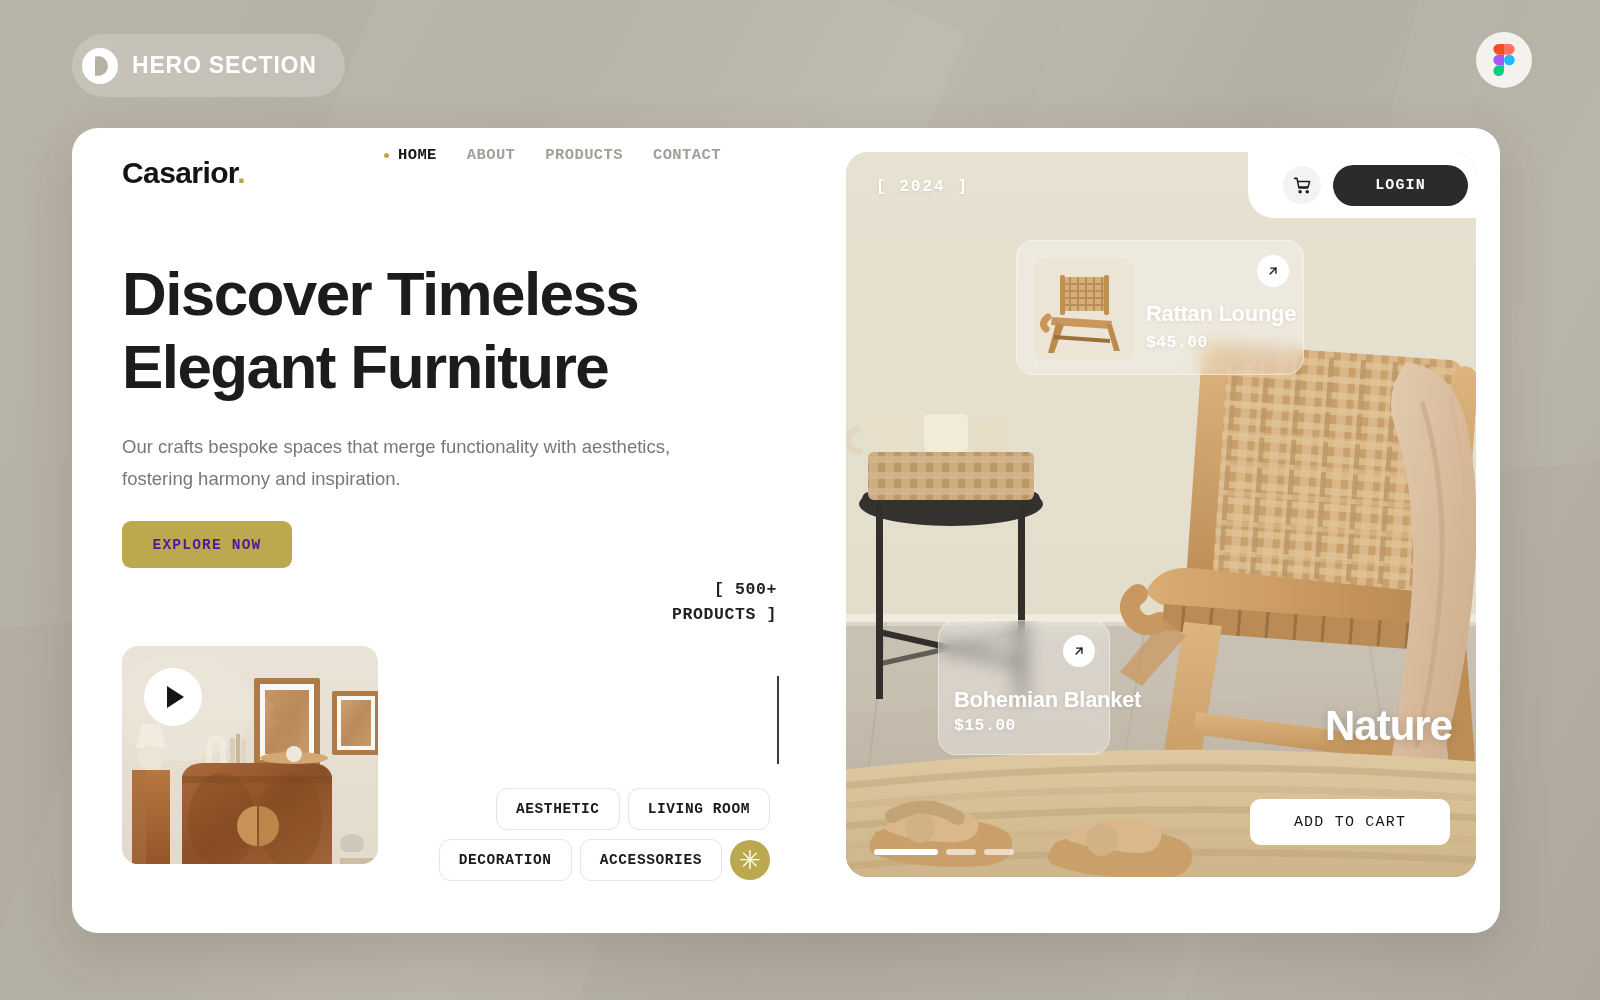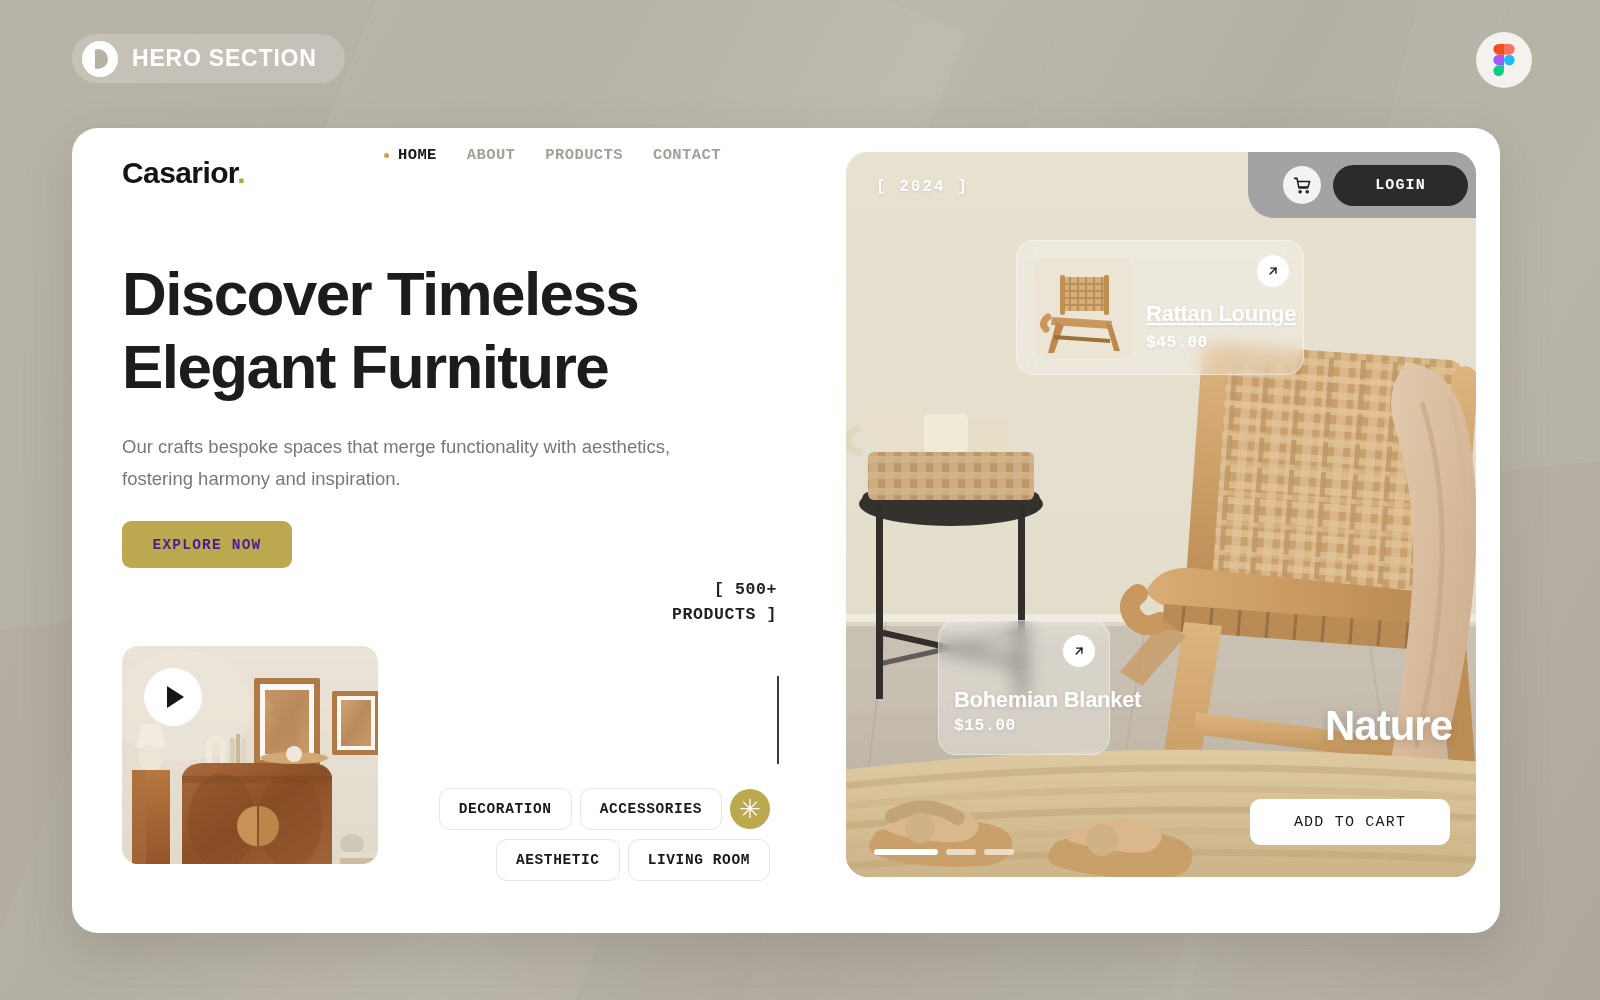--- a/index.html
+++ b/index.html
@@ -19,21 +19,21 @@
   .streak-b { top: -200px; left: 900px; width: 420px; height: 1500px;
     background: rgba(255,255,255,0.035); transform: rotate(18deg); }
   .streak-c { top: 540px; left: -80px; width: 1900px; height: 700px;
     background: rgba(120,114,102,0.055); transform: rotate(-6deg); }
   .streak-d { top: 0px; left: 1280px; width: 700px; height: 1200px;
     background: rgba(255,255,255,0.03); transform: rotate(14deg); }
 
   
   .hero-badge {
     position: absolute; left: 72px; top: 34px;
-    height: 49px; display: flex; align-items: center; gap: 14px;
+    height: 63px; display: flex; align-items: center; gap: 14px;
     padding: 0 28px 0 10px;
     background: rgba(255,255,255,0.20);
     border-radius: 40px;
     text-align: right;
   }
   .badge-logo {
     width: 36px; height: 36px; border-radius: 50%;
     background: #fff; position: relative; flex: none;
   }
   .badge-logo::before {
@@ -151,21 +151,21 @@
   .hero-img {
     position: absolute; right: 24px; top: 24px;
     width: 630px; height: 725px; border-radius: 22px; overflow: hidden;
     background: #ded8c9;
   }
   .scene { position: absolute; inset: 0; }
 
   
   .nav-notch {
     position: absolute; right: 0px; top: 0px; z-index: 12;
-    width: 228px; height: 66px; background: #a3a3a3;
+    width: 228px; height: 66px; background: #ffffff;
     border-bottom-left-radius: 26px;
     display: flex; align-items: center; justify-content: flex-end;
     gap: 12px; padding-right: 8px;
   }
   .cart-btn {
     width: 38px; height: 38px; border-radius: 50%; background: #f3f3f1;
     display: flex; align-items: center; justify-content: center; cursor: pointer;
   }
   .login-btn {
     width: 135px; height: 41px; border-radius: 22px; border: none; cursor: pointer;
@@ -202,21 +202,21 @@
     position: absolute; color: #fff; font-size: 22px; font-weight: bold;
     letter-spacing: -0.3px; white-space: nowrap;
     text-shadow: 0 1px 4px rgba(0,0,0,0.10);
   }
   .prod-price {
     position: absolute; color: #fff; font-weight: bold;
     font-family: "Liberation Mono", monospace; font-size: 16.5px;
     letter-spacing: 0.4px;
     text-shadow: 0 1px 4px rgba(0,0,0,0.10);
   }
-  .prod-1 .prod-title { left: 129px; top: 60px; text-decoration: underline; }
+  .prod-1 .prod-title { left: 129px; top: 60px; }
   .prod-1 .prod-price { left: 129px; top: 92px; }
   .prod-2 .prod-title { left: 15px; top: 66px; }
   .prod-2 .prod-price { left: 15px; top: 95px; }
   .arrow-btn {
     position: absolute; right: 14px; top: 14px;
     width: 32px; height: 32px; border-radius: 50%; background: #fff;
     display: flex; align-items: center; justify-content: center; cursor: pointer;
   }
 
   .collection-title {
@@ -344,27 +344,27 @@
       <rect x="218" y="206" width="40" height="8" fill="#e6dccb"></rect>
       <rect x="218" y="212" width="40" height="6" fill="#cdbda3"></rect>
     </svg>
     <div class="play-btn">
       <span class="play-tri"></span>
     </div>
   </div>
 
   <div class="tags">
     <div class="tag-row">
+      <span class="tag">AESTHETIC</span>
+      <span class="tag">LIVING ROOM</span>
+    </div>
+    <div class="tag-row">
       <span class="tag">DECORATION</span>
       <span class="tag">ACCESSORIES</span>
       <span class="star-badge">✳</span>
-    </div>
-    <div class="tag-row">
-      <span class="tag">AESTHETIC</span>
-      <span class="tag">LIVING ROOM</span>
     </div>
   </div>
 
   <div class="hero-img">
     <svg class="scene" viewBox="0 0 630 725" preserveAspectRatio="xMidYMid slice">
       <defs>
         <linearGradient id="bgwall" x1="0" y1="0" x2="0" y2="1">
           <stop offset="0" stop-color="#e6e0cf"></stop>
             <stop offset="0.55" stop-color="#e3ddcb"></stop>
             <stop offset="1" stop-color="#ded7c3"></stop>

